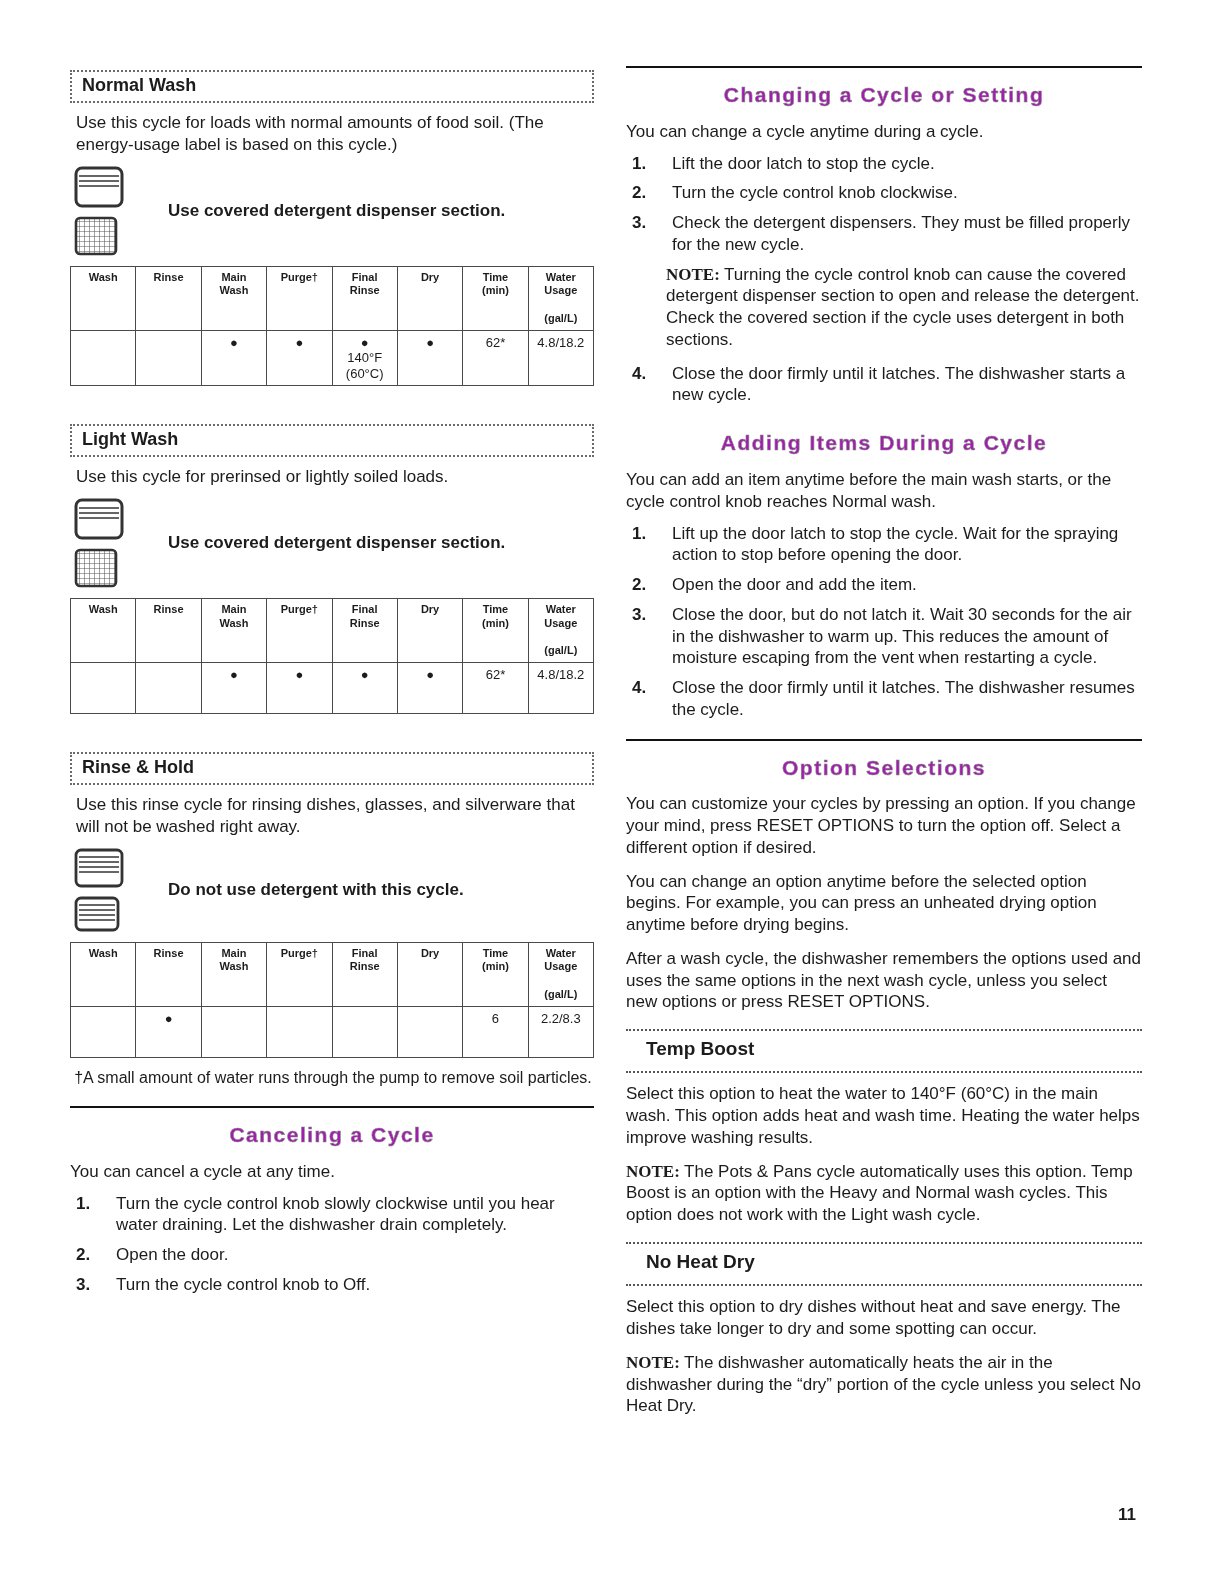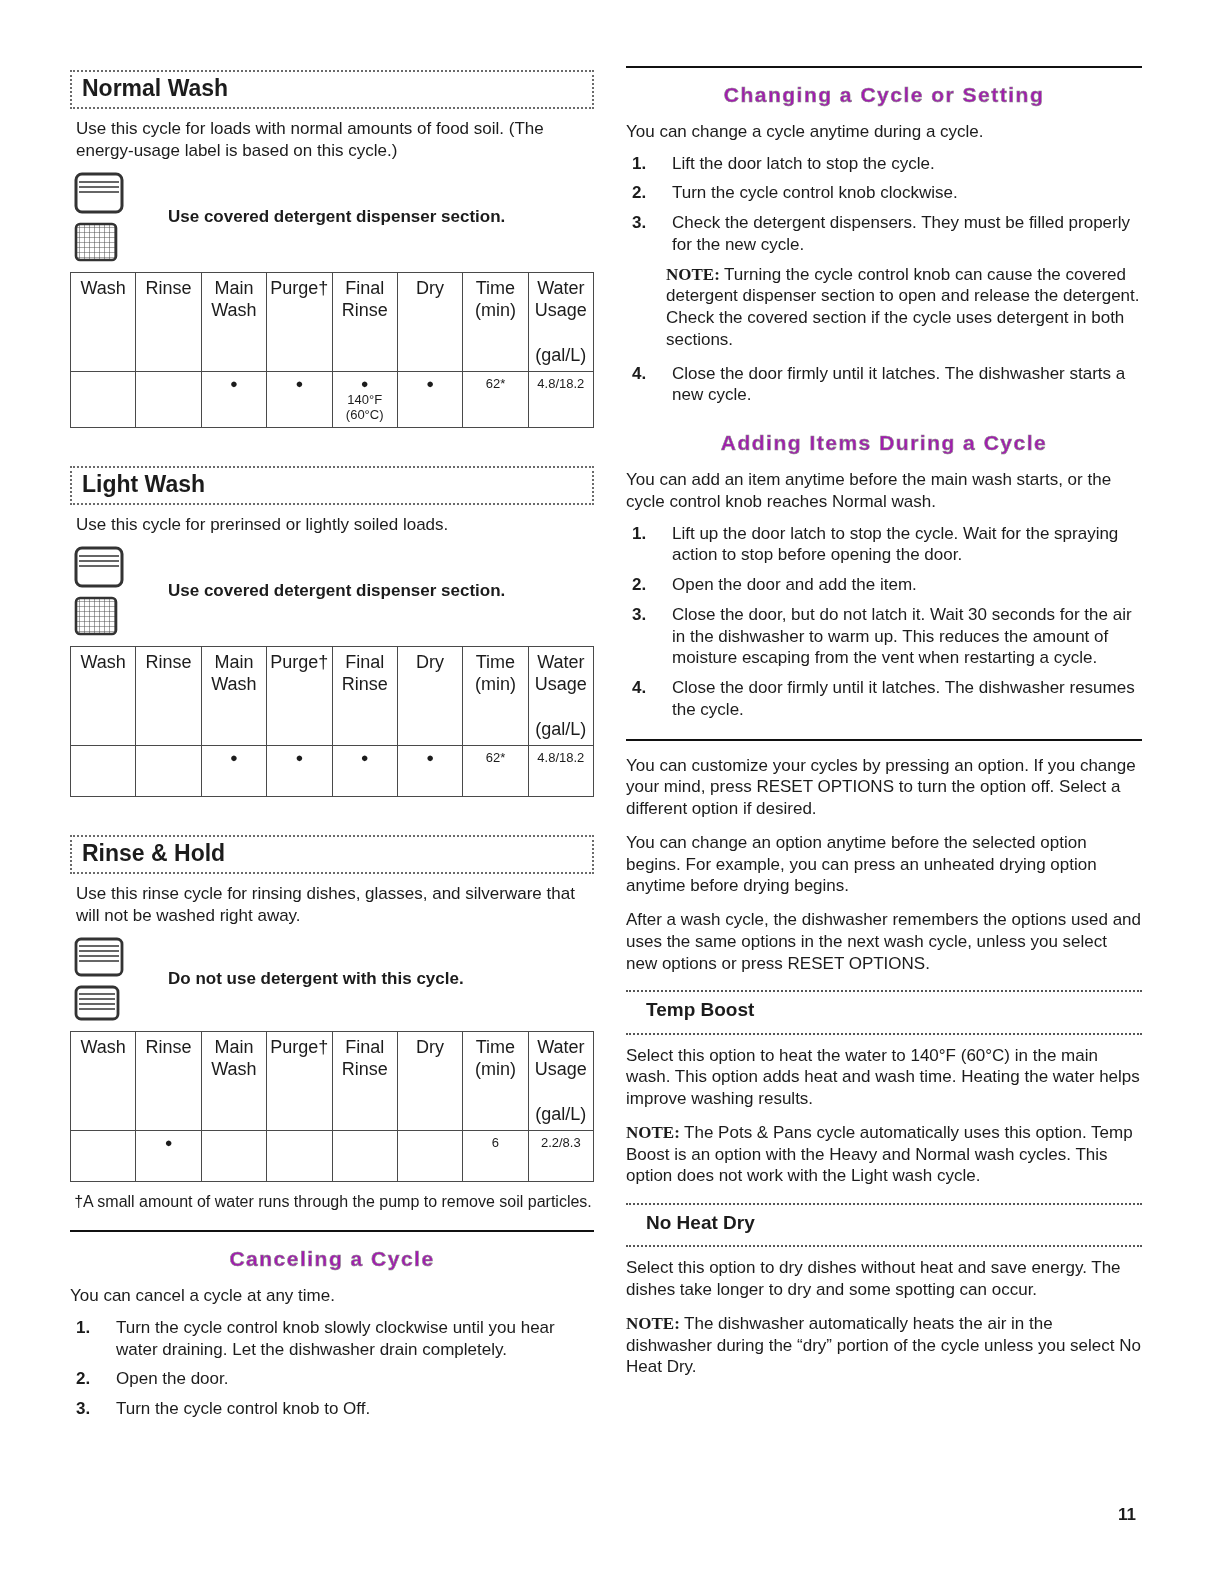--- a/index.html
+++ b/index.html
@@ -14,38 +14,38 @@
   }
   .col{position:absolute;font-size:17px;line-height:1.28;}
   .col-left{left:70px;top:70px;width:524px;}
   .col-right{left:626px;top:66px;width:516px;}
 
   
   .cycle-section{margin-bottom:38px;}
   .title-box{
     border:2px dotted #6a6a6a;
     padding:2px 10px 4px 10px;
-    font-weight:bold;font-size:23px;
+    font-weight:bold;font-size:18px;
   }
   .desc{margin:9px 4px 6px 6px;}
   .dispenser-row{display:flex;align-items:center;gap:30px;margin:10px 0 4px 4px;}
   .icons{display:flex;flex-direction:column;gap:8px;width:52px;flex:none;}
   .instruction{font-weight:bold;margin:12px;}
 
   table.cycle-table{
     width:100%;border-collapse:collapse;table-layout:fixed;margin-top:10px;
   }
   table.cycle-table th, table.cycle-table td{
     border:1px solid #4a4a4a;
     white-space:pre-line;
     text-align:center;
     vertical-align:top;
     padding:4px 2px;
   }
-  table.cycle-table th{font-size:18px;font-weight:normal;line-height:1.25;border-radius:15px;}
+  table.cycle-table th{font-size:11px;font-weight:bold;line-height:1.25;border-radius:15px;}
   table.cycle-table td{font-size:13px;height:42px;line-height:1.2;}
 
   .footnote{font-size:16px;margin:4px 0 18px 2px;text-align:center;}
 
   .solid-rule{border:none;border-top:2px solid #111;margin:14px 0;}
   .dotted-rule{border:none;border-top:2px dotted #555;margin:10px 0 6px 0;}
 
   .fancy-heading{
     text-align:center;
     font-size:21px;
@@ -328,20 +328,21 @@
       <span class="step-num">3.</span>
       <div class="step-text">Close the door, but do not latch it. Wait 30 seconds for the air in the dishwasher to warm up. This reduces the amount of moisture escaping from the vent when restarting a cycle.</div>
     </div>
     <div class="step">
       <span class="step-num">4.</span>
       <div class="step-text">Close the door firmly until it latches. The dishwasher resumes the cycle.</div>
     </div>
 
     <hr class="solid-rule" style="margin-top:18px;">
 
+    <h2 class="fancy-heading">Option Selections</h2>
     <p class="para">You can customize your cycles by pressing an option. If you change your mind, press RESET OPTIONS to turn the option off. Select a different option if desired.</p>
     <p class="para">You can change an option anytime before the selected option begins. For example, you can press an unheated drying option anytime before drying begins.</p>
     <p class="para">After a wash cycle, the dishwasher remembers the options used and uses the same options in the next wash cycle, unless you select new options or press RESET OPTIONS.</p>
 
     <div class="dotted-rule" style="margin-top:16px;"></div>
     <h3 class="option-title">Temp Boost</h3>
     <div class="dotted-rule"></div>
 
     <p class="para" style="margin-top:10px;">Select this option to heat the water to 140°F (60°C) in the main wash. This option adds heat and wash time. Heating the water helps improve washing results.</p>
     <p class="note-flush">

